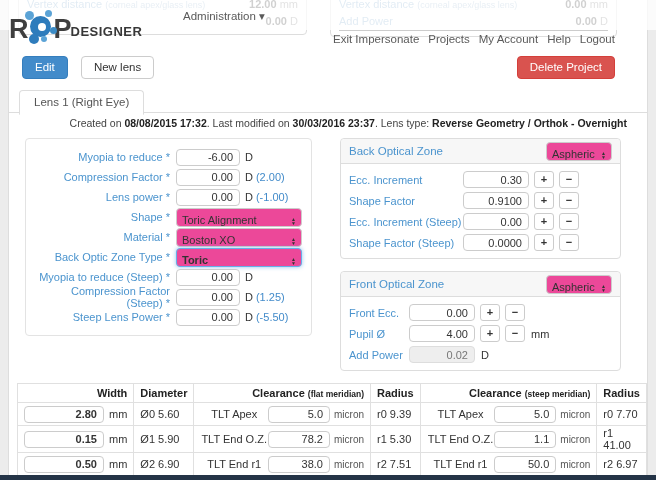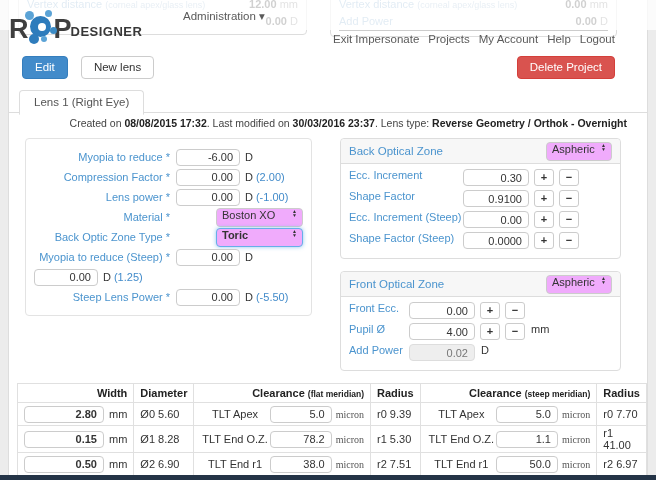--- a/index.html
+++ b/index.html
@@ -58,35 +58,35 @@
   
   .formwrap { display:flex; align-items:flex-start; margin-top:9px; padding-left:16px; }
   .leftcard { width:287px; border:1px solid #e3e3e3; border-radius:4px; padding:8px 8px; background:#fff; }
   .frow { display:flex; align-items:center; height:20px; }
   .flabel { flex:0 0 142px; text-align:right; color:#4b94ce; padding-right:6px; }
   input.num { width:64px; text-align:right; font-size:11px; padding:1px 6px; height:17px;
     border:1px solid #ccc; border-radius:4px; color:#333; background:#fff; outline:none; }
   input[data-state="disabled"] { background:#eee; border-color:#ddd; color:#777; }
   .suffix { margin-left:5px; color:#333; }
   .hint { margin-left:3px; color:#428bca; }
-  .select { display:flex; width:126px; justify-content:space-between; align-items:flex-start;
+  .select { display:flex; width:126px; justify-content:space-between; align-items:flex-end;
     border:1px solid #ccc; border-radius:4px; padding:0 5px; height:19px; color:#333;
-    background:#f0abfc; cursor:pointer;margin-left:40px; }
+    background:#ec4899; cursor:pointer; }
   .select.focused { border-color:#66afe9; box-shadow:0 0 4px rgba(102,175,233,.7);font-weight:bold; }
   .dcaret { display:flex; flex-direction:column; font-size:5px; line-height:4.5px; color:#333; }
 
   .rightcol { margin-left:28px; width:281px; }
   .panel { border:1px solid #ddd; border-radius:4px; background:#fff; }
   .panel + .panel { margin-top:12px; }
   .panel-h { display:flex; justify-content:space-between; align-items:center; background:#f7f7f7;
     border-bottom:1px solid #ddd; padding:3px 8px; border-radius:4px 4px 0 0; height:25px; }
   .ptitle { color:#4b94ce; font-size:11.5px; }
   .hselect { width:66px; }
   .panel-b { padding:5px 8px; }
-  .zrow { display:flex; height:21px; }
+  .zrow { display:flex; align-items:center; height:21px; }
   .zlabel { flex:0 0 114px; color:#4b94ce; }
   .zlabel.narrow { flex:0 0 60px; }
   input.znum { width:66px; }
   .step { width:20px; height:17px; border:1px solid #ccc; border-radius:3px; background:#fff;
     font-weight:bold; font-size:11px; margin-left:5px; display:inline-flex; align-items:center;
     justify-content:center; color:#333; cursor:pointer; line-height:1; }
   .zunit { margin-left:6px; }
 
   
   table.zones { margin:12px 0 0 8px; border-collapse:collapse; font-size:11px; background:#fff; }
@@ -94,21 +94,21 @@
   .zones th { text-align:right; font-weight:bold; color:#222; }
   .zones th small { font-size:8.5px; font-weight:bold; }
   .zones td { height:23px; }
   .c-width { width:92px; } .c-diam { width:52px; } .c-clear { width:182px; }
   .c-rad { width:46px; }
   .cellflex { display:flex; align-items:center; }
   .cl-label { flex:1; text-align:center; color:#333; }
   input.tnum { width:62px; text-align:right; font-size:11px; padding:1px 6px; height:17px;
     border:1px solid #ccc; border-radius:4px; color:#333; background:#fff; outline:none; }
   input.wnum { width:80px;font-weight:bold; }
-  .micron { font-size:10px; color:#555; margin-left:4px;font-family:Liberation Serif, serif; }
+  .micron { font-size:10px; color:#555; margin-left:4px; }
   .mm { margin-left:5px; color:#333; }
 
   .footstrip { position:absolute; left:0; bottom:0; width:656px; height:5px; background:#243447; z-index:9; }
 </style>
 </head>
 <body>
 
 <div class="card">
 
   <div class="hdr">
@@ -188,20 +188,30 @@
         <span class="suffix">D</span>
         <span class="hint">(2.00)</span>
       </div>
       <div class="frow">
         <span class="flabel">Lens power *</span>
         <input class="num" value="0.00" style="">
         <span class="suffix">D</span>
         <span class="hint">(-1.00)</span>
       </div>
       <div class="frow">
+        <span class="flabel">Shape *</span>
+        <span class="select">
+            <span>Toric Alignment</span>
+            <span class="dcaret">
+              <span>▲</span>
+              <span>▼</span>
+            </span>
+          </span>
+      </div>
+      <div class="frow">
         <span class="flabel">Material *</span>
         <span class="select">
             <span>Boston XO</span>
             <span class="dcaret">
               <span>▲</span>
               <span>▼</span>
             </span>
           </span>
       </div>
       <div class="frow">
@@ -213,20 +223,21 @@
               <span>▼</span>
             </span>
           </span>
       </div>
       <div class="frow">
         <span class="flabel">Myopia to reduce (Steep) *</span>
         <input class="num" value="0.00" style="">
         <span class="suffix">D</span>
       </div>
       <div class="frow">
+        <span class="flabel">Compression Factor (Steep) *</span>
         <input class="num" value="0.00" style="">
         <span class="suffix">D</span>
         <span class="hint">(1.25)</span>
       </div>
       <div class="frow">
         <span class="flabel">Steep Lens Power *</span>
         <input class="num" value="0.00" style="">
         <span class="suffix">D</span>
         <span class="hint">(-5.50)</span>
       </div>
@@ -344,21 +355,21 @@
           </td>
         <td>r0 7.70</td>
       </tr>
       <tr>
         <td>
             <span class="cellflex">
               <input class="tnum wnum" value="0.15" style="">
               <span class="mm">mm</span>
             </span>
           </td>
-        <td>Ø1 8.28</td>
+        <td>Ø1 5.90</td>
         <td>
             <span class="cellflex">
               <span class="cl-label">TLT End O.Z.</span>
               <input class="tnum" data-state="disabled" value="78.2" style="">
               <span class="micron">micron</span>
             </span>
           </td>
         <td>r1 5.30</td>
         <td>
             <span class="cellflex">

